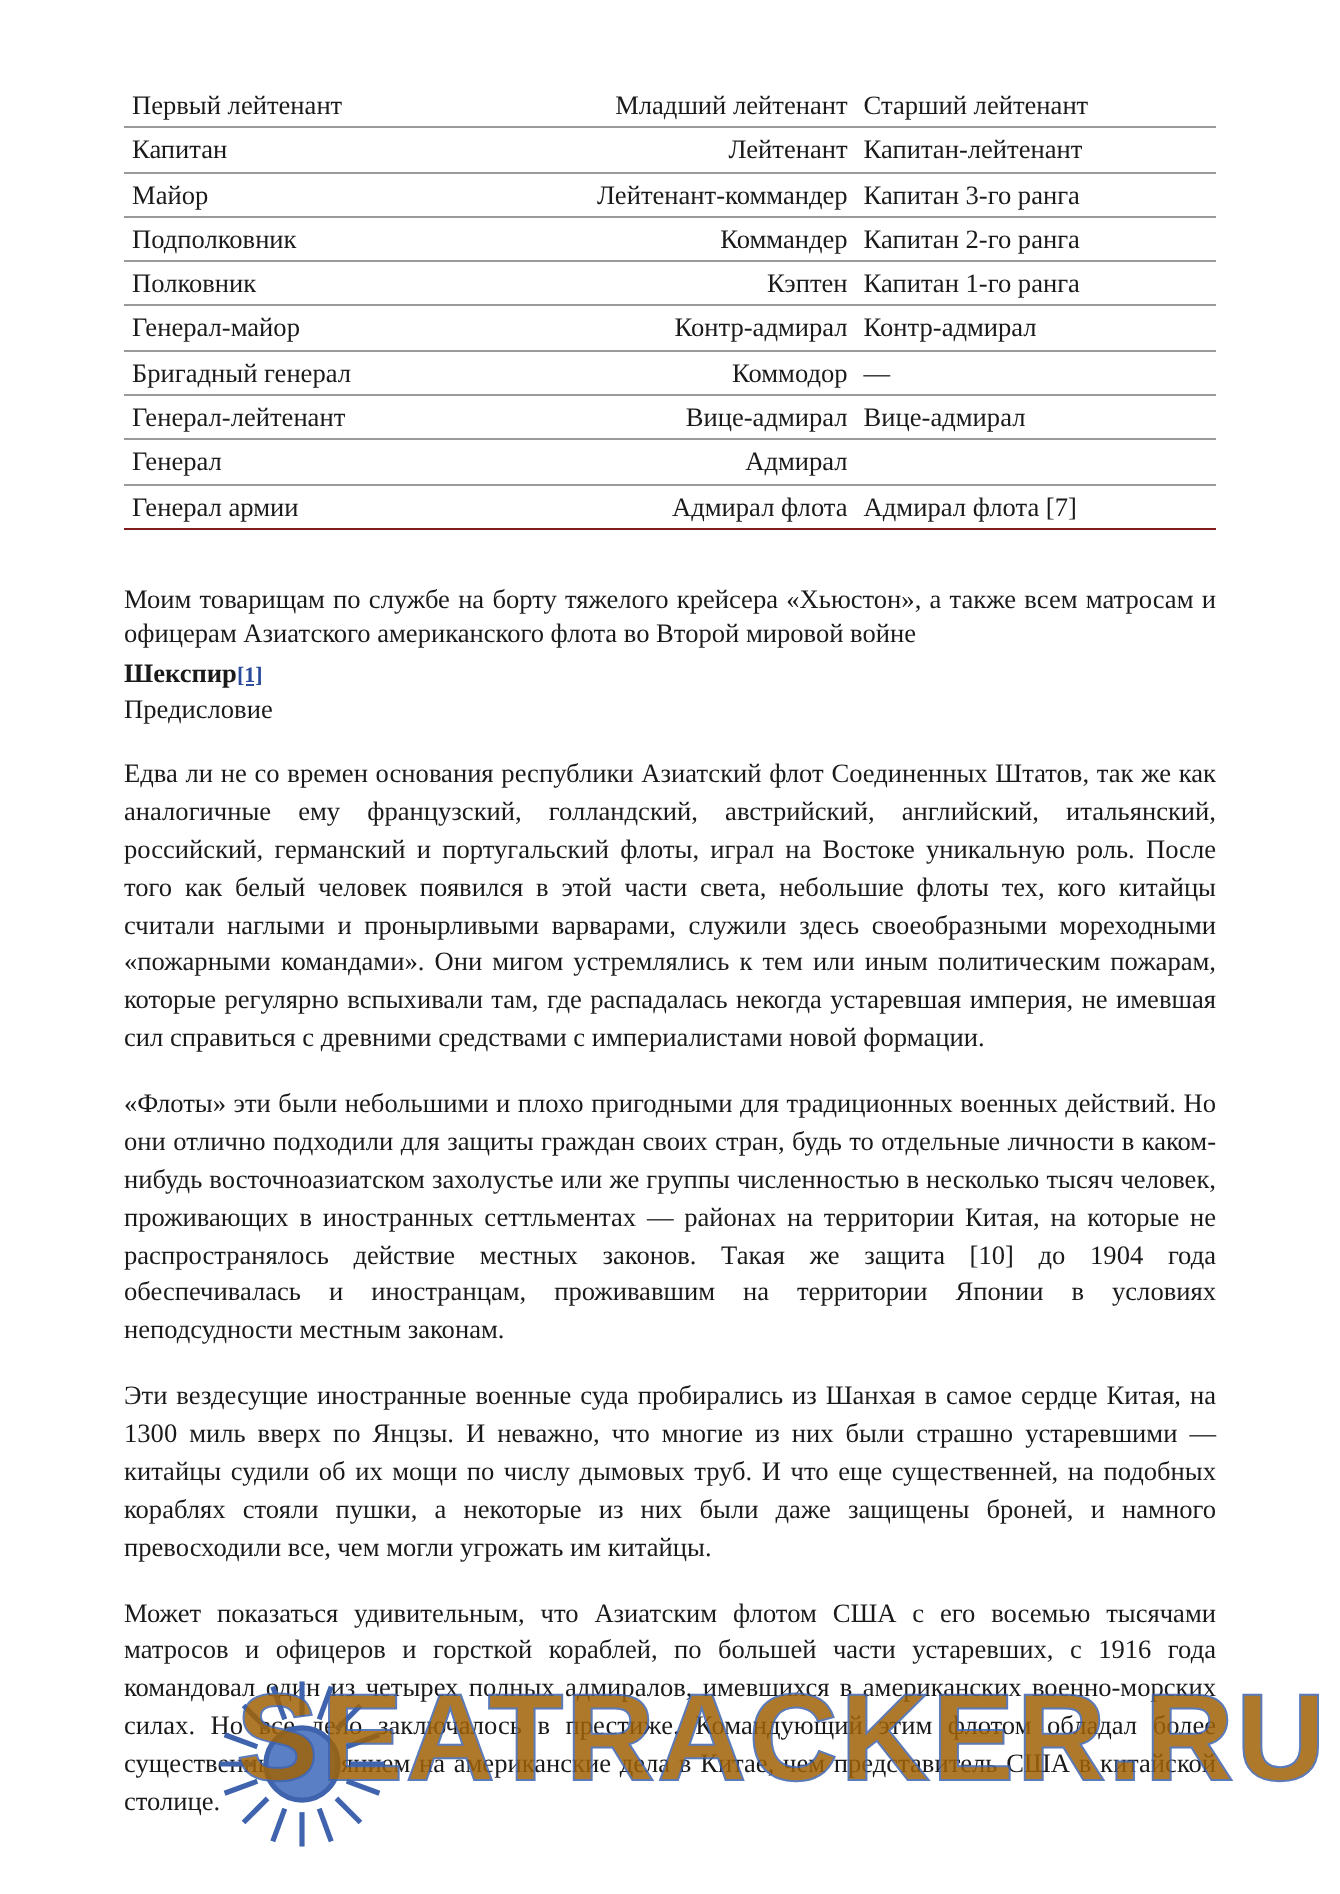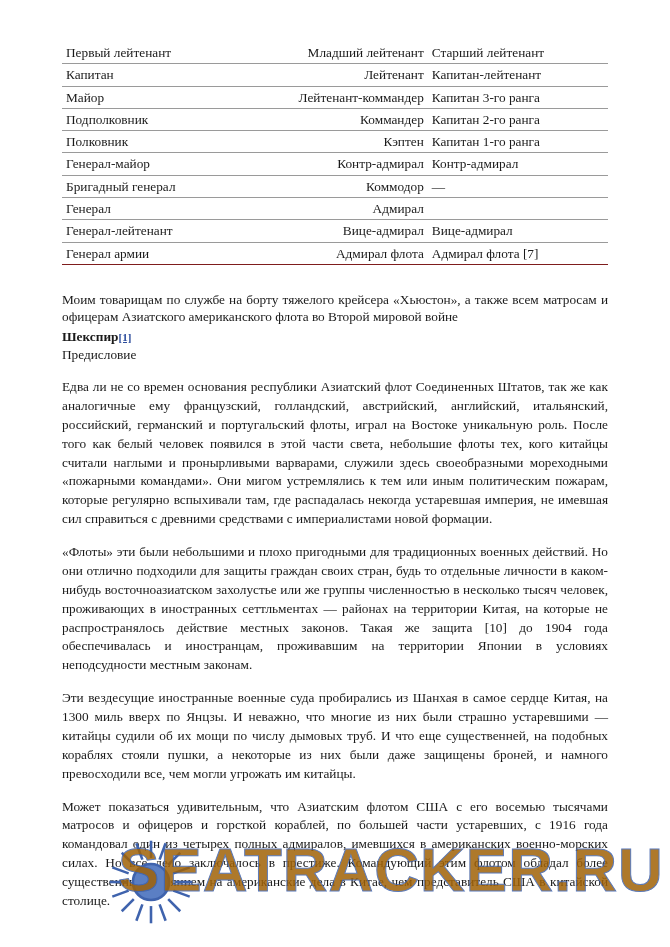--- a/index.html
+++ b/index.html
@@ -159,28 +159,28 @@
         <td class="c0">Генерал-майор</td>
         <td class="c1">Контр-адмирал</td>
         <td class="c2">Контр-адмирал</td>
       </tr>
       <tr>
         <td class="c0">Бригадный генерал</td>
         <td class="c1">Коммодор</td>
         <td class="c2">—</td>
       </tr>
       <tr>
+        <td class="c0">Генерал-лейтенант</td>
+        <td class="c1">Вице-адмирал</td>
+        <td class="c2">Вице-адмирал</td>
+      </tr>
+      <tr>
         <td class="c0">Генерал</td>
         <td class="c1">Адмирал</td>
         <td class="c2"></td>
-      </tr>
-      <tr>
-        <td class="c0">Генерал-лейтенант</td>
-        <td class="c1">Вице-адмирал</td>
-        <td class="c2">Вице-адмирал</td>
       </tr>
       <tr>
         <td class="c0">Генерал армии</td>
         <td class="c1">Адмирал флота</td>
         <td class="c2">Адмирал флота [7]</td>
       </tr>
     </tbody>
   </table>
 
   <div class="dedication">

